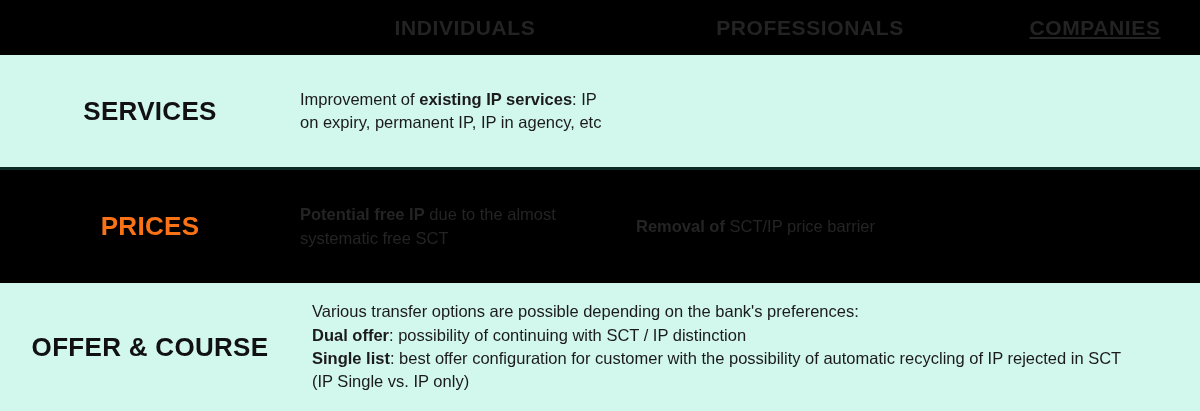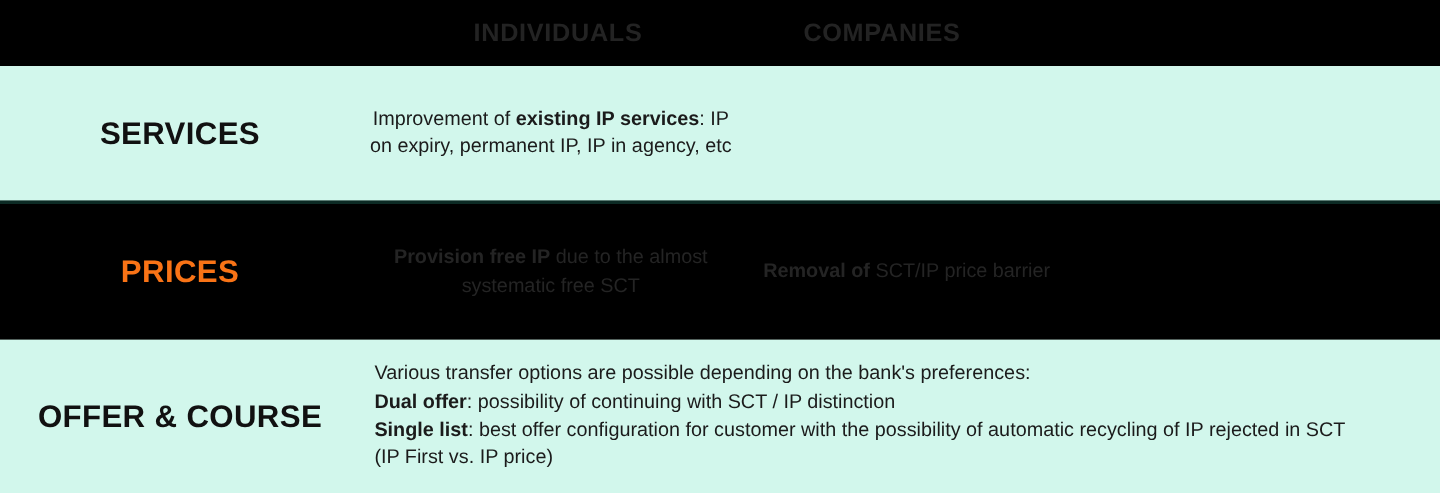--- a/index.html
+++ b/index.html
@@ -46,21 +46,21 @@
     font-size: 21px;
     font-weight: bold;
     letter-spacing: 0.6px;
     color: #232323;
     text-align: center;
     white-space: nowrap;
   }
   .h-spacer   { width: 300px; flex: 0 0 300px; }
   .h-ind      { width: 330px; flex: 0 0 330px; }
   .h-pro      { width: 360px; flex: 0 0 360px; }
-  .h-com      { width: 210px; flex: 0 0 210px; }
+  .h-com      { width: 210px; flex: 0 0 210px; text-decoration: underline; }
 
   
   .services-row {
     top: 55px;
     height: 115px;
   }
   .prices-row {
     top: 170px;
     height: 113px;
   }
@@ -86,21 +86,20 @@
     font-size: 16.5px;
     line-height: 1.42;
   }
   .content-light { color: #1b1b1b; }
   .content-dark  { color: #242424; }
 
   .c-ind {
     width: 336px;
     flex: 0 0 336px;
     padding-right: 18px;
-    text-align: center;
   }
   .c-pro-wide {
     flex: 1 1 auto;
     padding-right: 14px;
   }
   .c-full {
     flex: 1 1 auto;
     padding-right: 14px;
     margin-left: 12px;
   }
@@ -108,43 +107,44 @@
   b { font-weight: bold; }
 </style>
 </head>
 <body>
 
 <div class="matrix">
 
   <div class="row row-dark header-row">
     <div class="h-spacer"></div>
     <div class="header-cell h-ind">INDIVIDUALS</div>
+    <div class="header-cell h-pro">PROFESSIONALS</div>
     <div class="header-cell h-com">COMPANIES</div>
   </div>
 
   <div class="row row-light row-rule-bottom services-row">
     <div class="label-cell label-light">SERVICES</div>
     <div class="content-cell content-light c-ind">
       <span>Improvement of </span><b>existing IP services</b><span>: IP on expiry, permanent IP, IP in agency, etc</span>
     </div>
   </div>
 
   <div class="row row-dark prices-row">
     <div class="label-cell label-dark">PRICES</div>
     <div class="content-cell content-dark c-ind">
-      <b>Provision free IP</b><span> due to the almost systematic free SCT</span>
+      <b>Potential free IP</b><span> due to the almost systematic free SCT</span>
     </div>
     <div class="content-cell content-dark c-pro-wide">
       <b>Removal of</b><span> SCT/IP price barrier</span>
     </div>
   </div>
 
   <div class="row row-light offer-row">
     <div class="label-cell label-light">OFFER &amp; COURSE</div>
     <div class="content-cell content-light c-full">
       <div>Various transfer options are possible depending on the bank's preferences:</div>
       <div><b>Dual offer</b><span>: possibility of continuing with SCT / IP distinction</span></div>
       <div><b>Single list</b><span>: best offer configuration for customer with the possibility of automatic recycling of IP rejected in SCT</span></div>
-      <div>(IP First vs. IP price)</div>
+      <div>(IP Single vs. IP only)</div>
     </div>
   </div>
 
 </div>
 
 </body></html>

